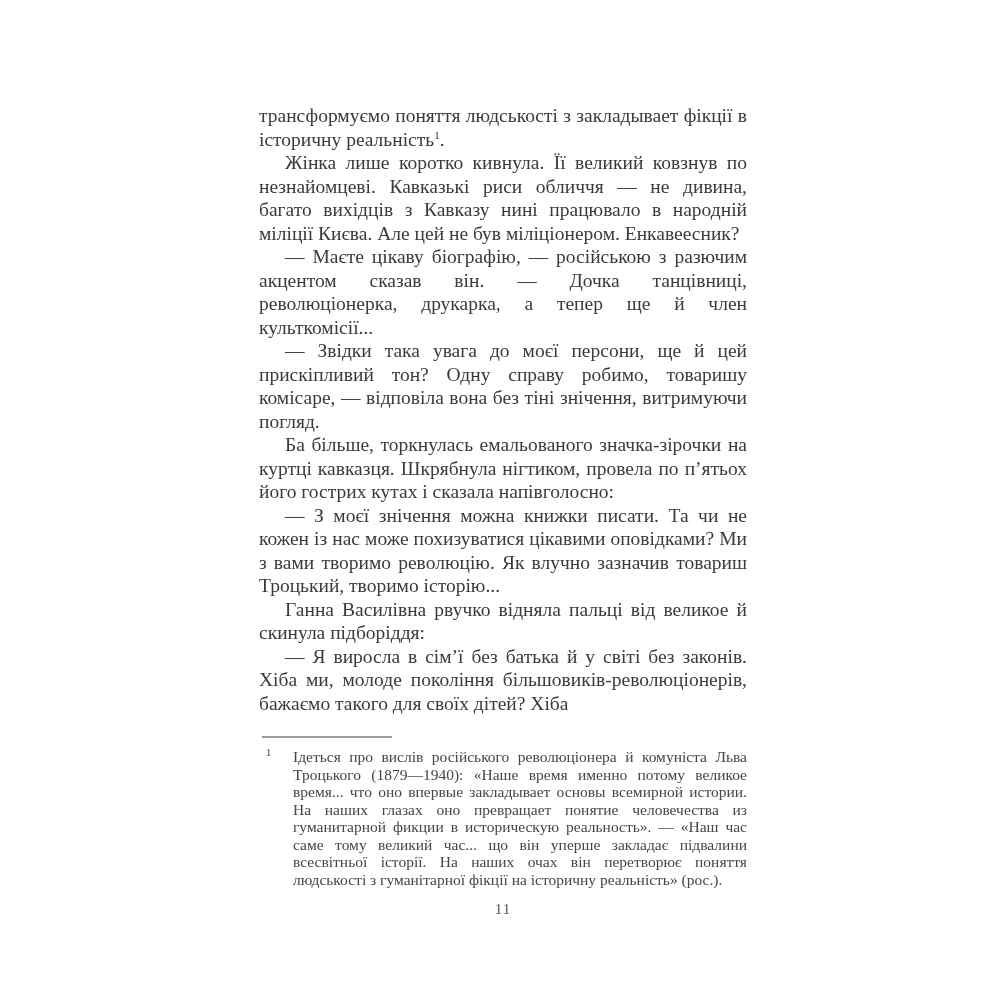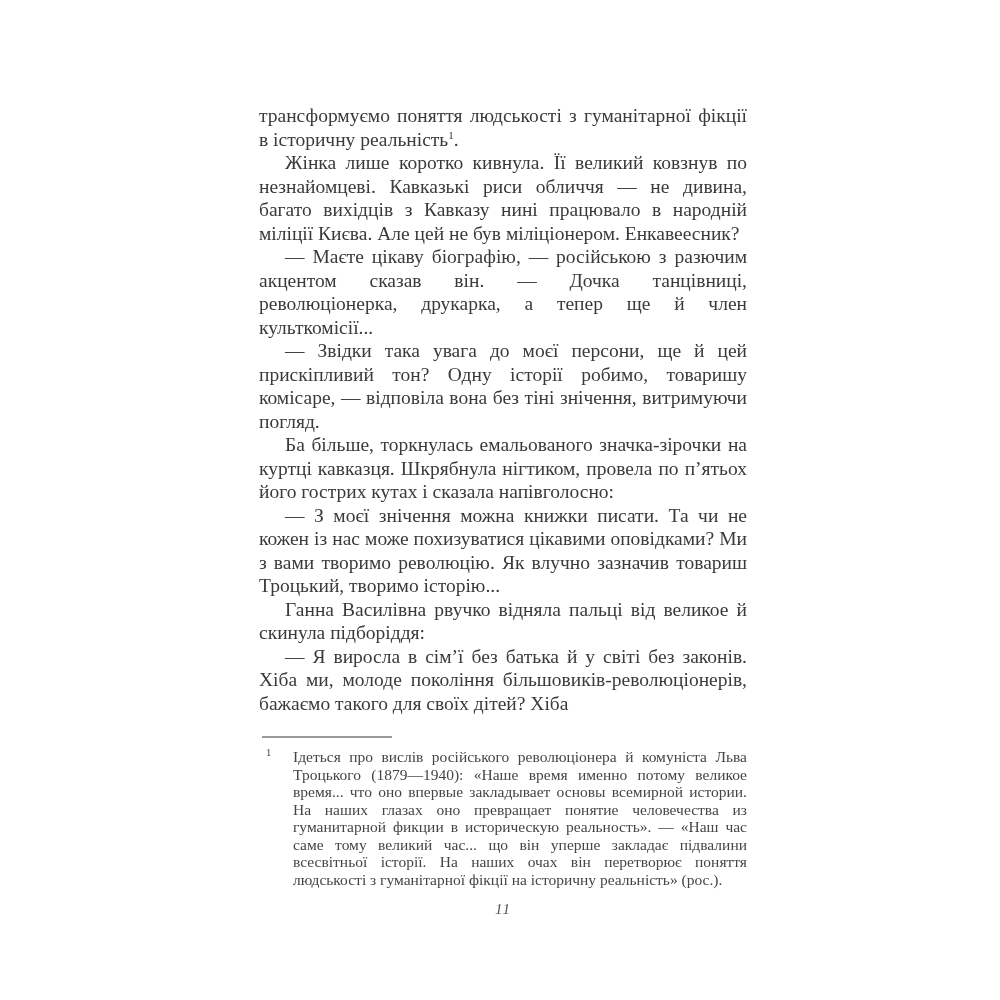--- a/index.html
+++ b/index.html
@@ -70,33 +70,32 @@
   }
   .page-number {
     position: absolute;
     top: 901px;
     left: 259px;
     width: 488px;
     text-align: center;
     font-size: 15px;
     letter-spacing: 1px;
     color: #555555;
-    font-style: italic;
   }
 </style>
 </head>
 <body>
 
 <div class="page">
 
   <div class="text-block" id="body-text">
-      <p class=""><span>трансформуємо поняття людськості з гуманітарної фікції в історичну реальність</span><sup>1</sup><span>.</span></p>
+      <p class=""><span>трансформуємо поняття людськості з закладывает фікції в історичну реальність</span><sup>1</sup><span>.</span></p>
       <p class="indent">Жінка лише коротко кивнула. Її великий ковзнув по незнайомцеві. Кавказькі риси обличчя — не дивина, багато вихідців з Кавказу нині працювало в народній міліції Києва. Але цей не був міліціонером. Енкавеесник?</p>
       <p class="indent">— Маєте цікаву біографію, — російською з разючим акцентом сказав він. — Дочка танцівниці, революціонерка, друкарка, а тепер ще й член культкомісії...</p>
-      <p class="indent">— Звідки така увага до моєї персони, ще й цей прискіпливий тон? Одну історії робимо, товаришу комісаре, — відповіла вона без тіні знічення, витримуючи погляд.</p>
+      <p class="indent">— Звідки така увага до моєї персони, ще й цей прискіпливий тон? Одну справу робимо, товаришу комісаре, — відповіла вона без тіні знічення, витримуючи погляд.</p>
       <p class="indent">Ба більше, торкнулась емальованого значка-зірочки на куртці кавказця. Шкрябнула нігтиком, провела по п’ятьох його гострих кутах і сказала напівголосно:</p>
       <p class="indent">— З моєї знічення можна книжки писати. Та чи не кожен із нас може похизуватися цікавими оповідками? Ми з вами творимо революцію. Як влучно зазначив товариш Троцький, творимо історію...</p>
       <p class="indent">Ганна Василівна рвучко відняла пальці від великое й скинула підборіддя:</p>
       <p class="indent">— Я виросла в сім’ї без батька й у світі без законів. Хіба ми, молоде покоління більшовиків-революціонерів, бажаємо такого для своїх дітей? Хіба</p>
     </div>
 
   <div class="footnote-block">
     <div class="footnote-rule"></div>
     <div class="footnote">
       <span class="fn-marker">1</span>

